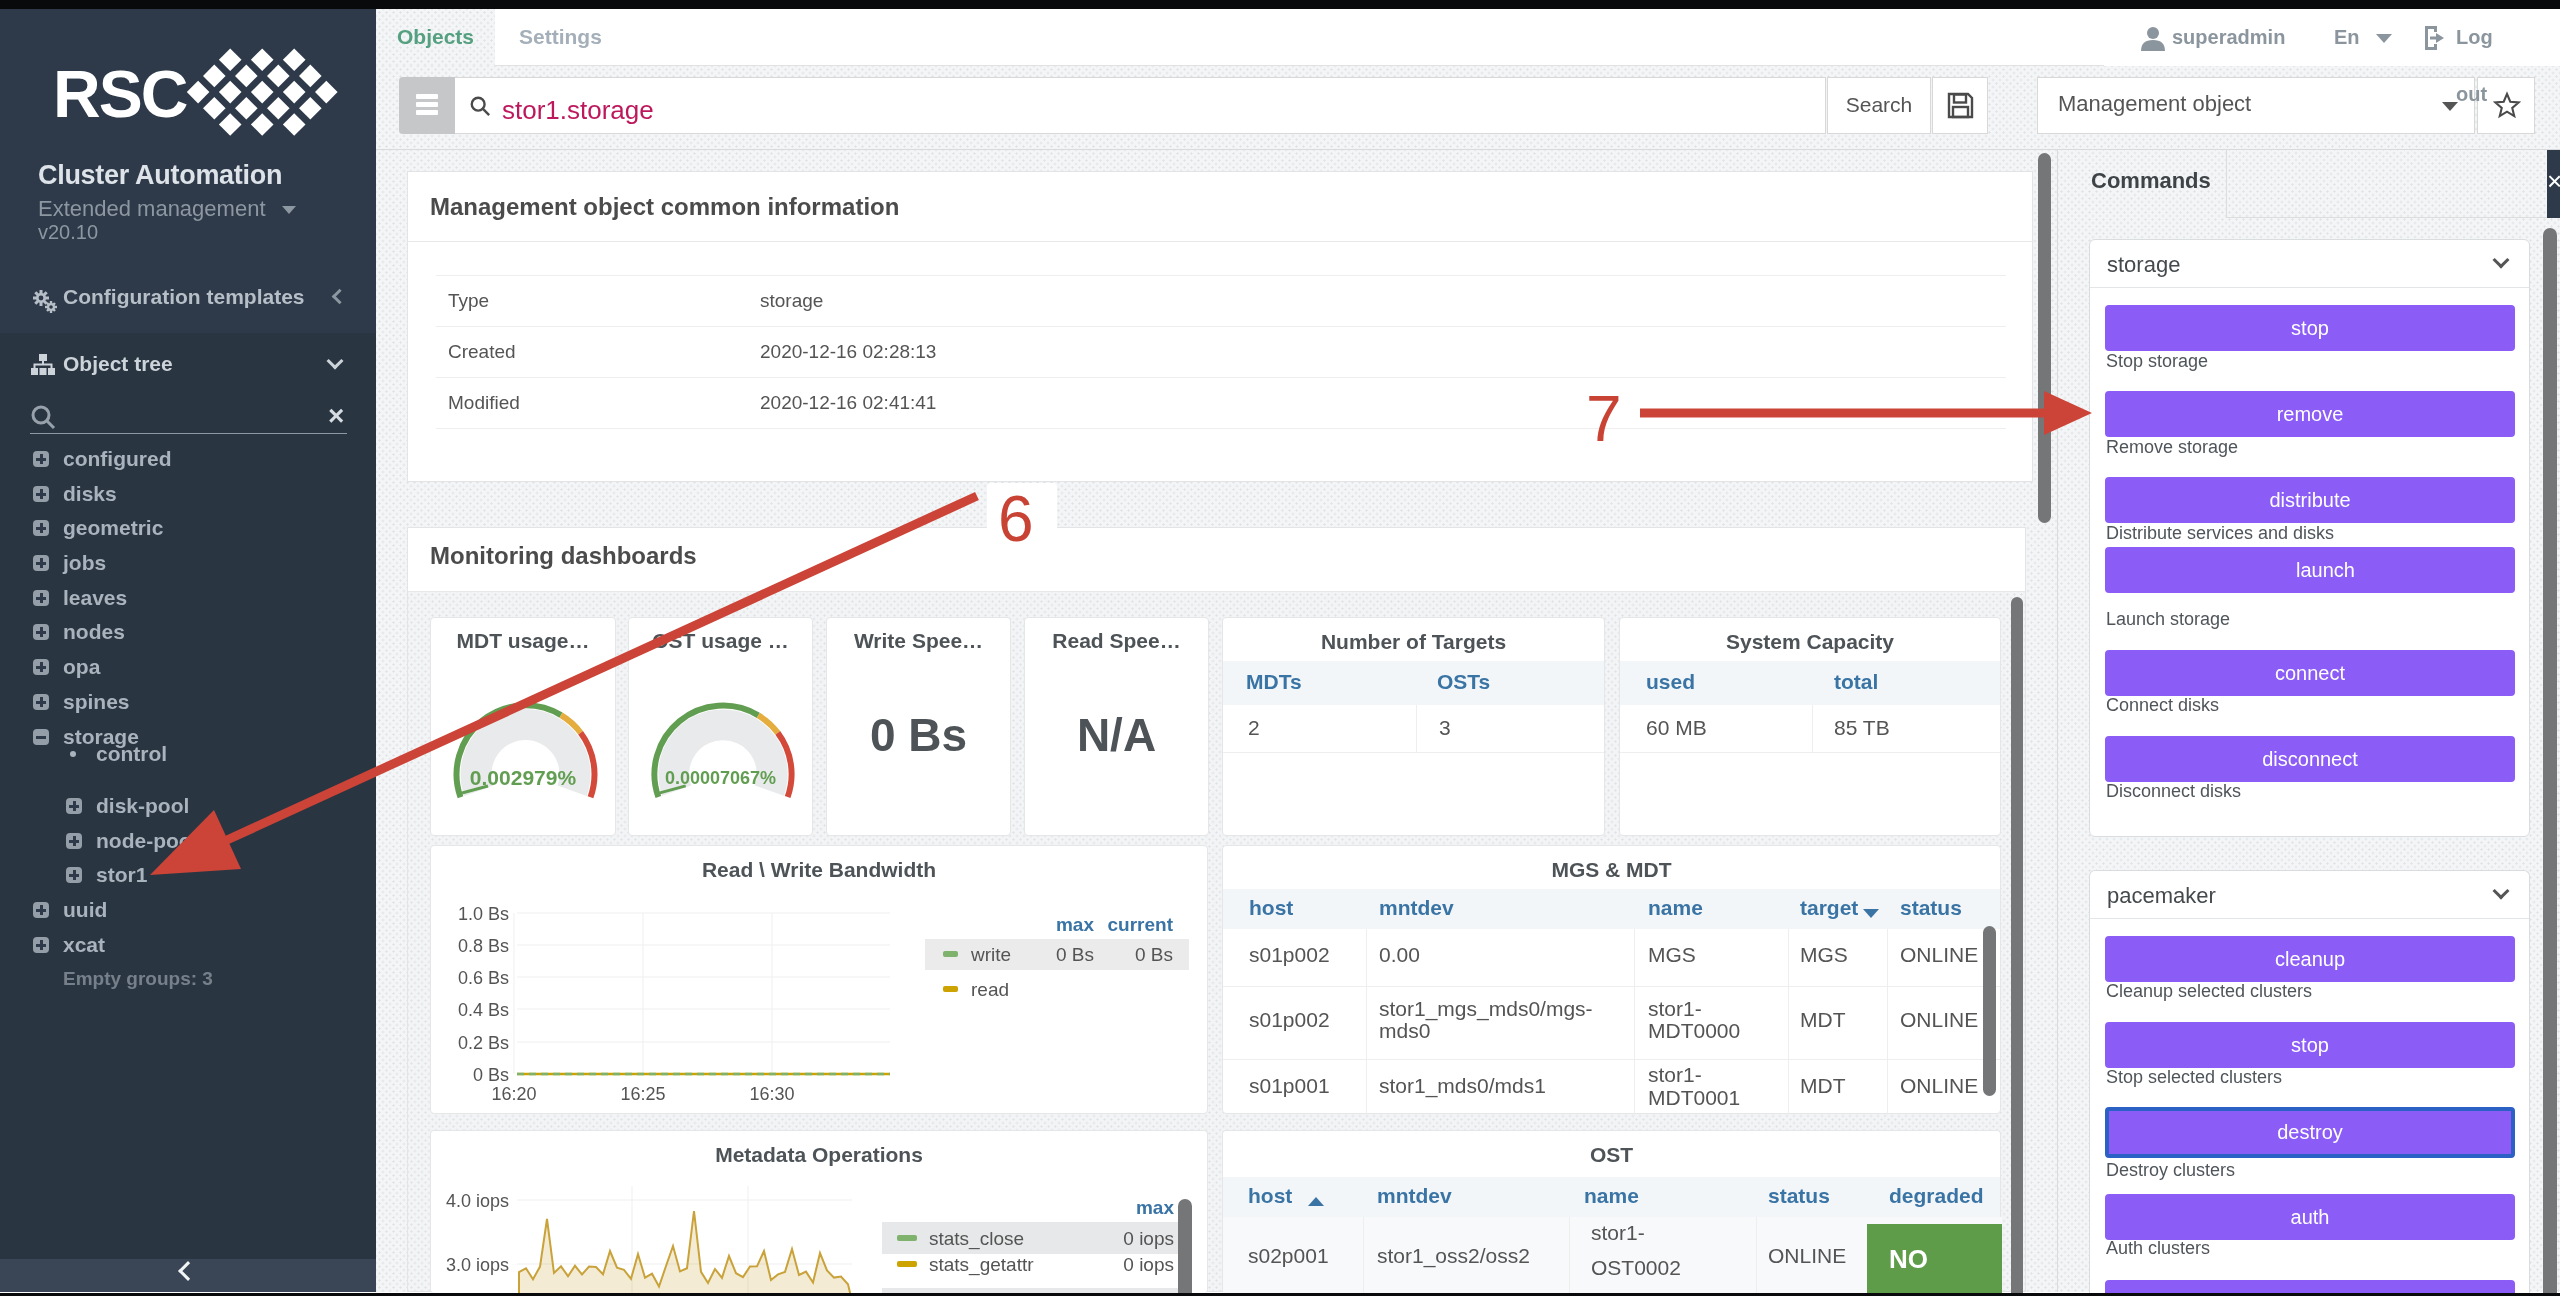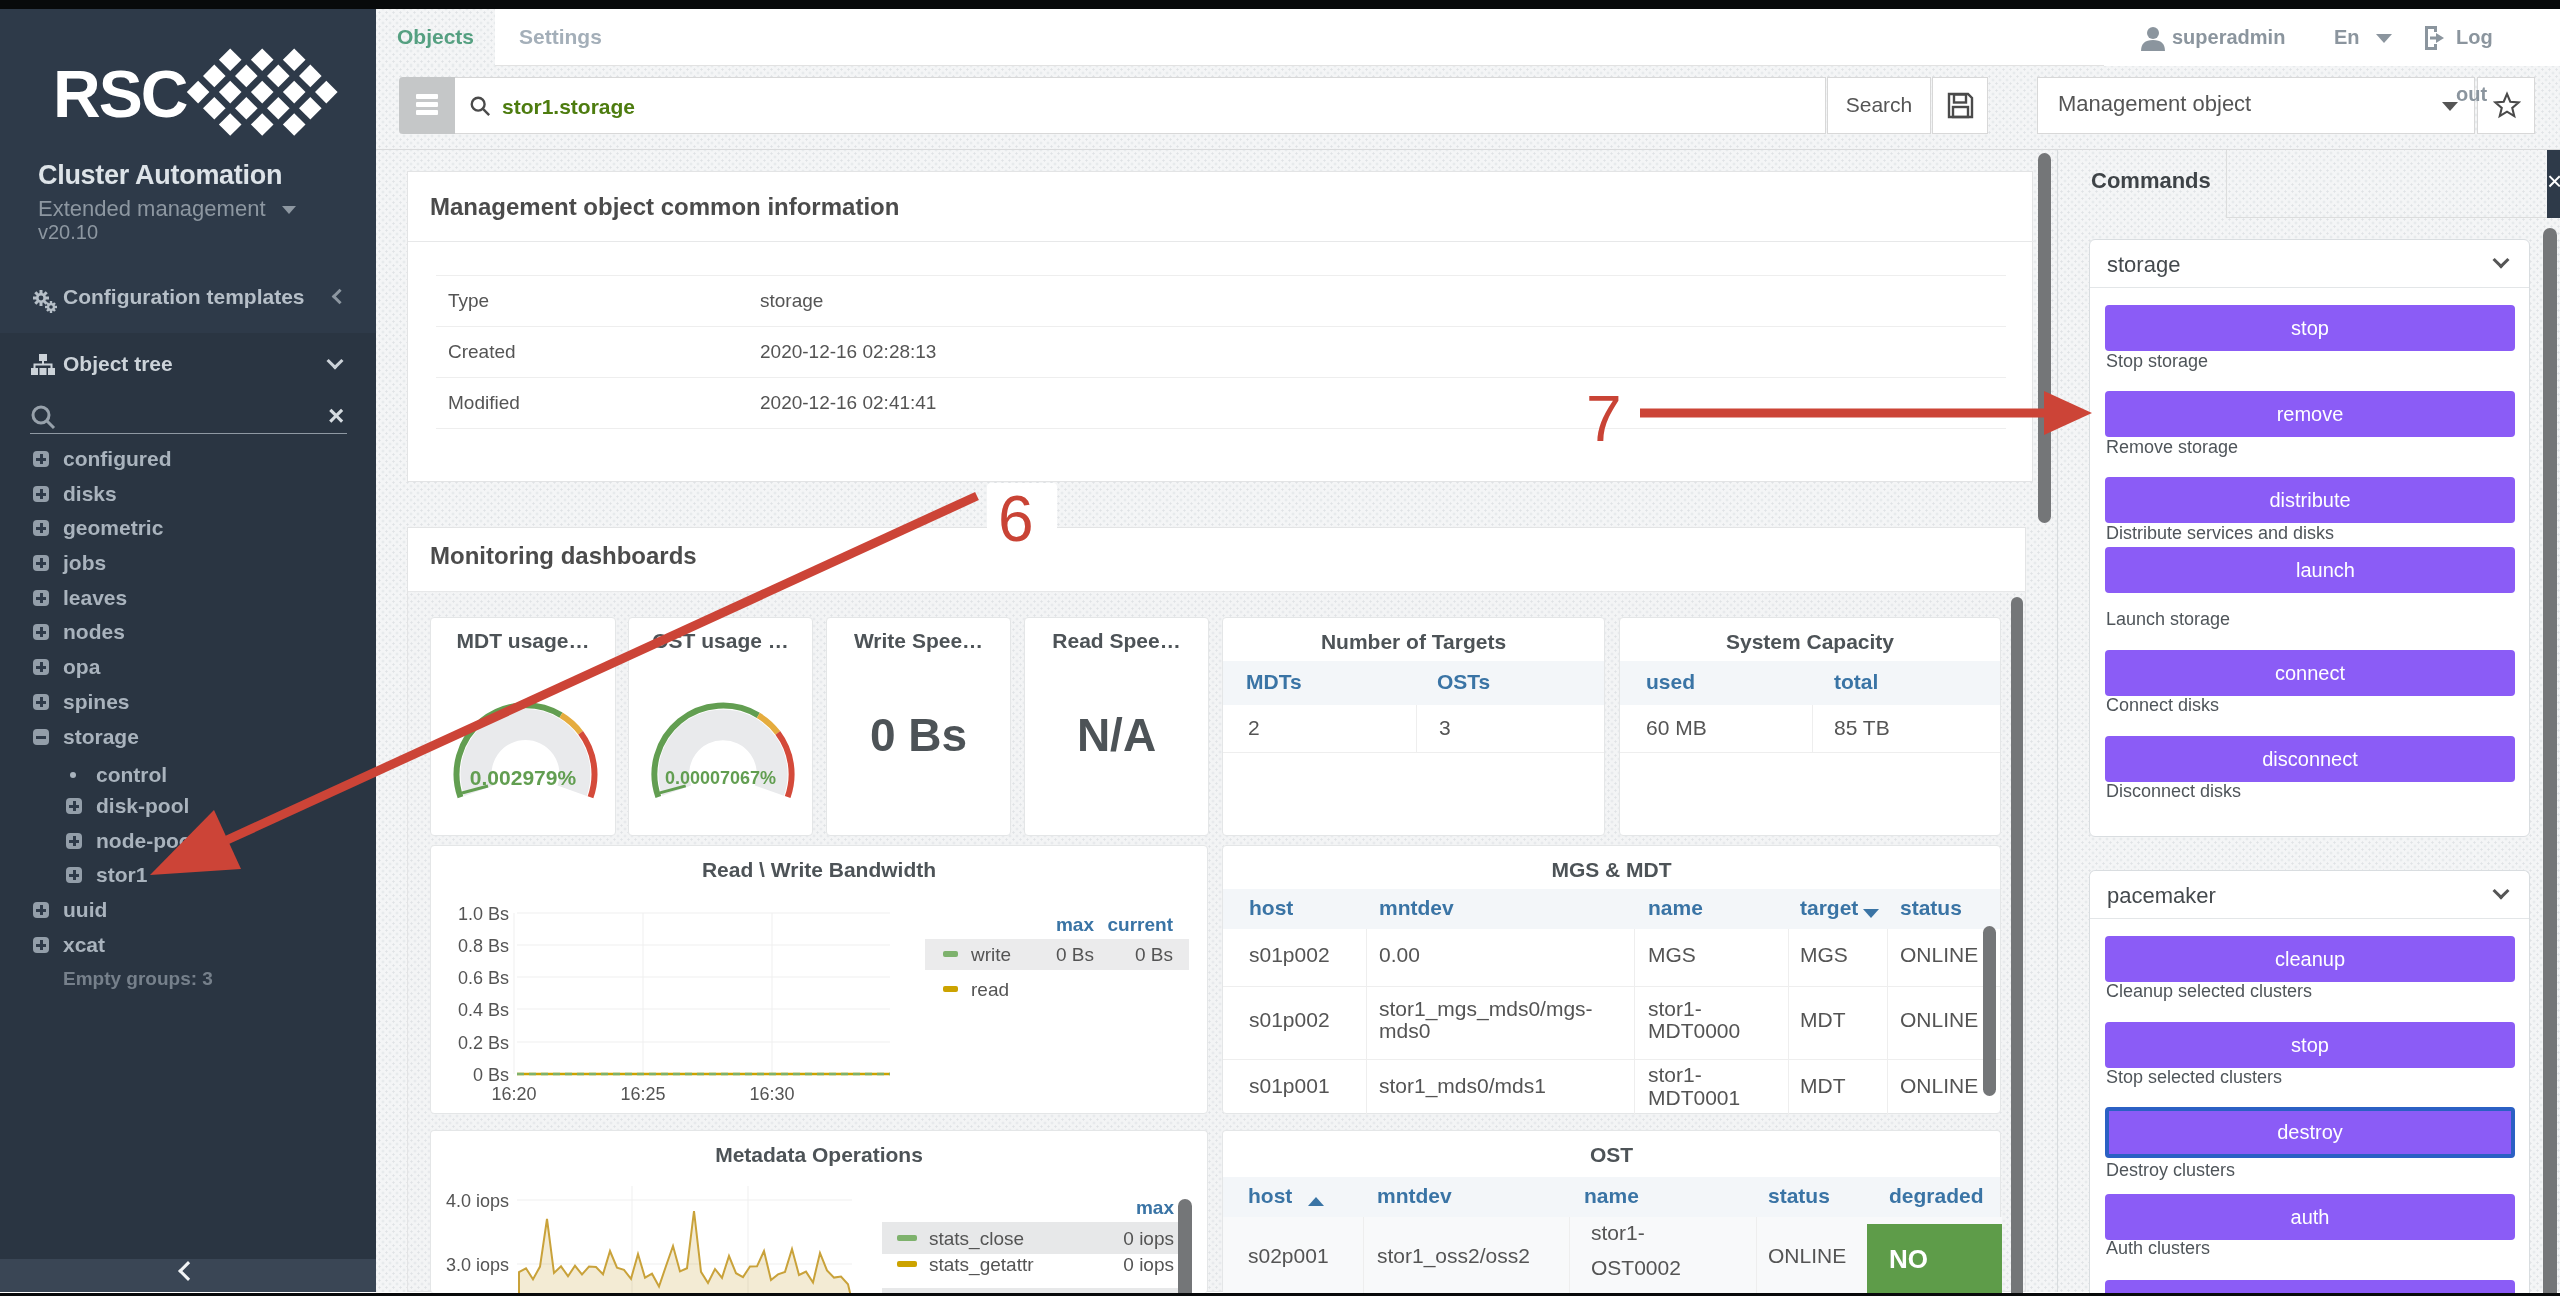--- a/index.html
+++ b/index.html
@@ -42,21 +42,21 @@
   
   #tabrow { left:376px; top:9px; width:1728px; height:57px; background:#fff; border-bottom:1px solid #e2e2e2; z-index:4; }
   #tab-obj { position:absolute; left:0; top:0; width:119px; height:57px; background-color:#f4f5f6; background-image:radial-gradient(#dfe2e5 0.9px, rgba(0,0,0,0) 1.25px), radial-gradient(#dfe2e5 0.9px, rgba(0,0,0,0) 1.25px); background-size:7px 7px; background-position:0 0, 3.5px 3.5px; color:#55a081; font-size:21px; font-weight:700; text-align:center; line-height:56px; }
   #tab-set { position:absolute; left:143px; top:0; color:#a4afb9; font-size:21px; font-weight:700; line-height:56px; }
   
   #toolbar { left:376px; top:66px; width:2184px; height:84px; background-color:#f4f5f6; background-image:radial-gradient(#dfe2e5 0.9px, rgba(0,0,0,0) 1.25px), radial-gradient(#dfe2e5 0.9px, rgba(0,0,0,0) 1.25px); background-size:7px 7px; background-position:0 0, 3.5px 3.5px; border-bottom:1px solid #d9dadb; z-index:3; }
   .tb { position:absolute; top:11px; height:57px; background:#fff; border:1px solid #d8d8d8; }
   #tb-burger { left:23px; width:56px; background:#c5c7c8; border:none; border-radius:4px 0 0 4px; }
   #tb-burger i { position:absolute; left:17px; width:22px; height:5px; background:#fff; border-radius:1px; }
   #tb-input { left:79px; width:1371px; border-left:none; }
-  #tb-input .q { position:absolute; left:47px; top:17px; color:#4d7c0f; font-size:21px;font-weight:bold; }
+  #tb-input .q { position:absolute; left:47px; top:17px; color:#be185d; font-size:26px; }
   #tb-search { left:1451px; width:104px; color:#555; font-size:21px; text-align:center; line-height:54px; }
   #tb-save { left:1556px; width:56px; }
   #tb-select { left:1661px; width:438px; }
   #tb-select .q { position:absolute; left:20px; top:13px; color:#555; font-size:22px; }
   #tb-select .tri { position:absolute; right:16px; top:24px; width:0; height:0; border-left:8px solid transparent; border-right:8px solid transparent; border-top:9px solid #555; }
   #tb-star { left:2101px; width:58px; }
   
   #content { left:376px; top:150px; width:1681px; height:1142px; background-color:#f4f5f6; background-image:radial-gradient(#dfe2e5 0.9px, rgba(0,0,0,0) 1.25px), radial-gradient(#dfe2e5 0.9px, rgba(0,0,0,0) 1.25px); background-size:7px 7px; background-position:0 0, 3.5px 3.5px; z-index:1; }
   .panel { position:absolute; background:#fff; border:1px solid #e3e4e5; z-index:8; }
   .ptitle { position:absolute; left:22px; top:22px; color:#4b4b4b; font-size:24px; font-weight:700; }
@@ -222,21 +222,21 @@
         <b></b>
       </span>
       <span class="lbl">spines</span>
     </div>
   <div class="abs ti" style="top:725px">
       <span class="ico">
         <i></i>
       </span>
       <span class="lbl">storage</span>
     </div>
-  <div class="abs ti l2" style="top:763px">
+  <div class="abs ti l2" style="top:742px">
       <span class="dot"></span>
       <span class="lbl">control</span>
     </div>
   <div class="abs ti l2" style="top:794px">
       <span class="ico plus">
         <i></i>
         <b></b>
       </span>
       <span class="lbl">disk-pool</span>
     </div>

